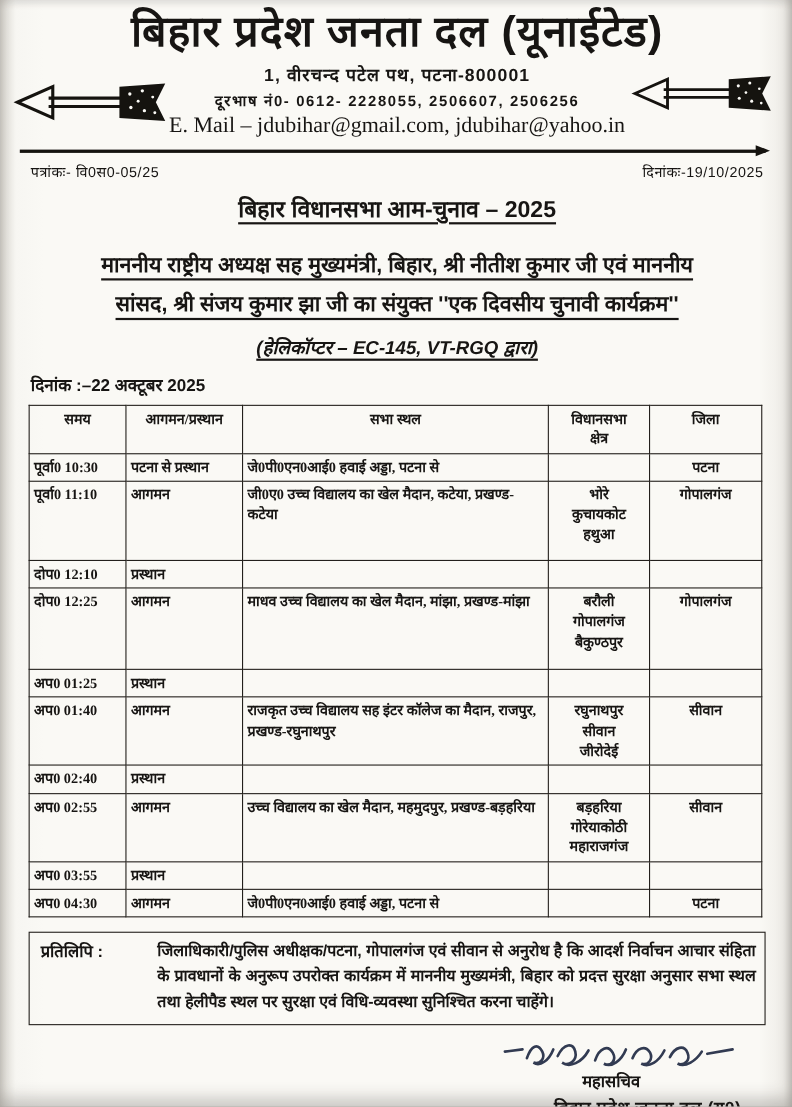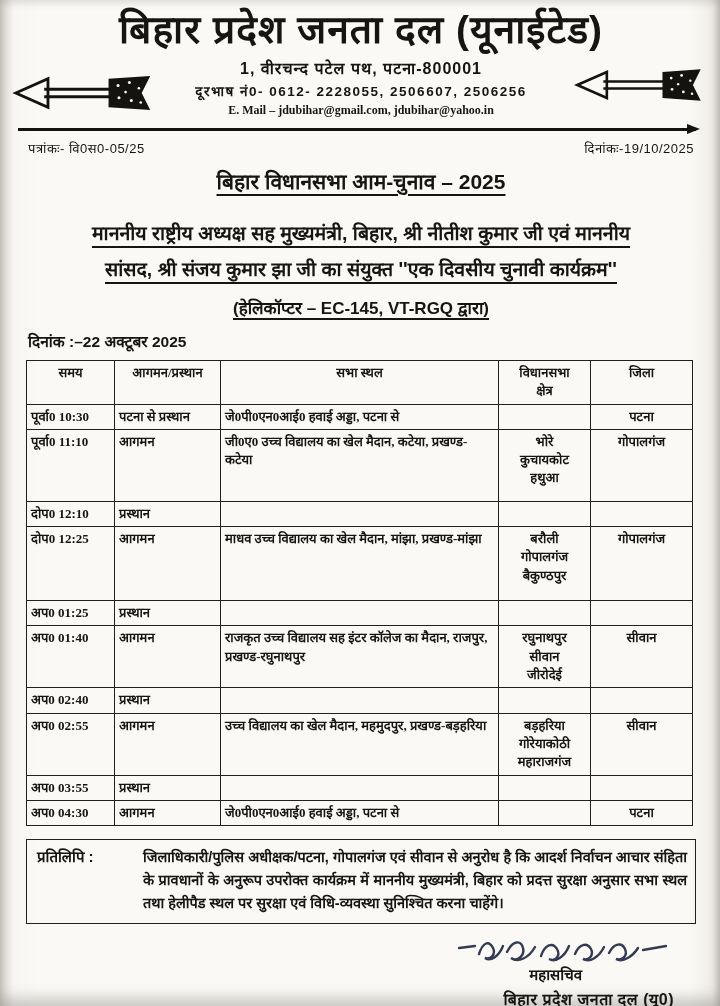--- a/index.html
+++ b/index.html
@@ -18,21 +18,21 @@
   .inner{position:relative;padding:4px 24px 0 26px;}
 
   
   .org-title{
     text-align:center;font-size:39px;font-weight:700;letter-spacing:1px;
     line-height:1.25;white-space:nowrap;margin-top:2px;
   }
   .addr-block{position:relative;text-align:center;margin-top:2px;}
   .addr-line1{font-size:16px;font-weight:700;letter-spacing:1px;}
   .addr-line2{font-size:13.5px;font-weight:700;letter-spacing:1.5px;margin-top:3px;}
-  .addr-line3{font-size:12px;font-weight:700;font-family:"Liberation Serif","DejaVu Serif",serif;margin-top:3px;}
+  .addr-line3{font-size:20px;font-weight:400;font-family:"Liberation Serif","DejaVu Serif",serif;margin-top:3px;}
   .arrow-wrap{position:absolute;top:14px;}
   .arrow-left{left:-14px;}
   .arrow-right{right:-12px;top:8px;}
   .rule-arrow{position:relative;height:3px;background:#15130f;margin:10px 0 0 -8px;}
   .rule-arrow::after{
     content:"";position:absolute;right:-4px;top:-4px;width:0;height:0;
     border-left:13px solid #15130f;border-top:5px solid transparent;border-bottom:5px solid transparent;
   }
 
   
@@ -41,21 +41,21 @@
 
   
   .main-heading{
     text-align:center;font-size:21px;font-weight:700;margin-top:10px;
     text-decoration:underline;text-decoration-thickness:2px;text-underline-offset:5px;
   }
   .subject{margin-top:20px;text-align:center;font-size:19.5px;font-weight:700;line-height:1.85;}
   .subject .sline{display:inline;text-decoration:underline;text-decoration-thickness:1.8px;text-underline-offset:6px;text-align:center;}
   .heli-line{
     text-align:center;font-size:17px;font-weight:700;margin-top:9px;
-    text-decoration:underline;text-decoration-thickness:1.8px;text-underline-offset:4px;
+    text-decoration:underline;text-decoration-thickness:1.8px;text-underline-offset:4px;font-style:italic;
   }
   .prog-date{font-size:15.5px;font-weight:700;margin-top:11px;padding-left:2px;}
 
   
   table.schedule{width:666px;border-collapse:collapse;margin-top:8px;table-layout:fixed;}
   table.schedule td,table.schedule th{
     border:1.6px solid #23201c;font-size:13px;font-weight:700;
     padding:3px 4px;vertical-align:top;line-height:1.4;font-family:Liberation Serif, serif;
   }
   col.c-time{width:88px;}

